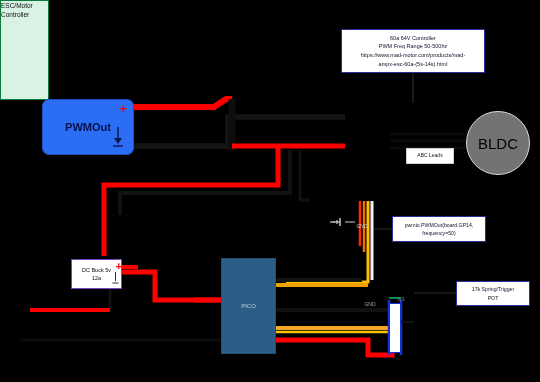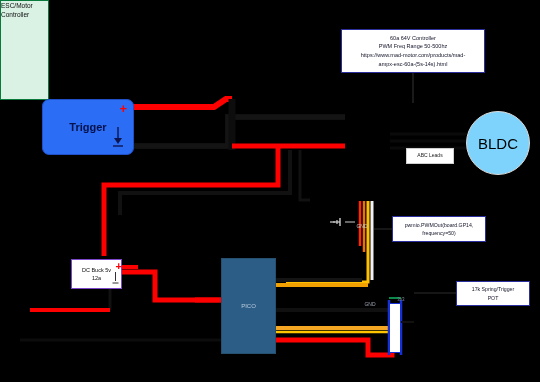--- a/index.html
+++ b/index.html
@@ -64,21 +64,21 @@
     font-size: 6.5px;
     line-height: 1.45;
   }
 
   
   .bldc {
     left: 466px;
     top: 111px;
     width: 64px;
     height: 64px;
-    background: #7dd3fc;
+    background: #737373;
     border: 1px solid #dadada;
     border-radius: 50%;
     color: #000000;
     font-size: 15px;
   }
 
   
   .buck {
     left: 71px;
     top: 259px;
@@ -243,21 +243,21 @@
     <path d="M 389 298 L 401 298" stroke="#0a8a4a" stroke-width="2" fill="none"></path>
 
     <path d="M 401 322 L 414 322" stroke="#111111" stroke-width="2" fill="none"></path>
 
     <path d="M 413 73 L 413 103" stroke="#1a1a1a" stroke-width="2" fill="none"></path>
     <path d="M 392 229 L 374 229" stroke="#161616" stroke-width="2" fill="none"></path>
     <path d="M 456 293 L 414 293" stroke="#161616" stroke-width="2" fill="none"></path>
   </svg>
 
   <div class="node battery">
-    <span>Trigger</span>
+    <span>PWMOut</span>
     <span class="plus-sym" style="right:6px; top:2px; font-size:13px;">+</span>
     <svg style="position:absolute; right:8px; bottom:5px;" width="14" height="22" viewBox="0 0 14 22">
       <line x1="7" y1="0" x2="7" y2="13" stroke="#0d1550" stroke-width="1.4"></line>
       <polygon points="3,11 11,11 7,17" fill="#0d1550"></polygon>
       <line x1="2" y1="19" x2="12" y2="19" stroke="#0d1550" stroke-width="1.4"></line>
     </svg>
   </div>
 
   <div class="esc">
     <div>

